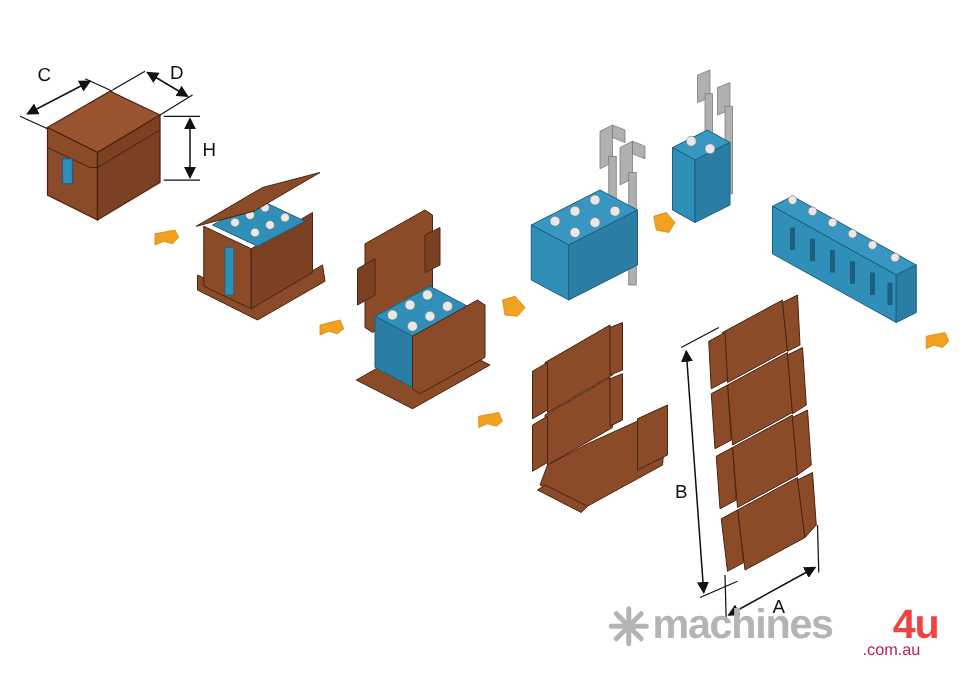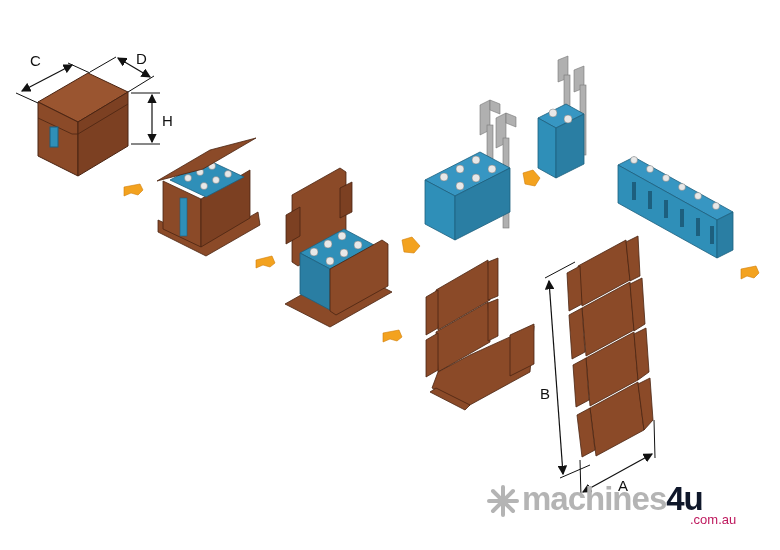--- a/index.html
+++ b/index.html
@@ -1,21 +1,21 @@
 <!DOCTYPE html>
 <html><head>
 <meta charset="utf-8">
 <style>
   html, body { margin: 0; padding: 0; background: #ffffff; }
   body { width: 780px; height: 550px; position: relative; overflow: hidden; font-family: "Liberation Sans", sans-serif; }
   #stage { position: absolute; left: 0; top: 0; width: 780px; height: 550px; }
   .dim-label { position: absolute; font-family: "Liberation Sans", sans-serif; font-size: 15px; color: #111; }
   .logo { position: absolute; left: 478px; top: 480px; width: 290px; height: 50px; }
   .logo-text { position: absolute; left: 44px; top: 0px; font-family: "Liberation Sans", sans-serif; font-weight: bold; font-size: 33px; letter-spacing: -1px; color: #b4b4b4; }
-  .logo-text .accent { color: #0f172a; }
+  .logo-text .accent { color: #ef4444; margin-left: 48px; }
   .logo-sub { position: absolute; left: 212px; top: 32px; font-family: Liberation Sans, sans-serif; font-size: 13px; color: #be185d; }
   .logo-star { position: absolute; left: 8px; top: 4px; width: 34px; height: 34px; }
 </style>
 </head>
 <body>
 
 <svg id="stage" viewBox="0 0 780 550" xmlns="http://www.w3.org/2000/svg">
   <defs>
     <marker id="arr" markerWidth="8" markerHeight="8" refX="7" refY="4" orient="auto">
       <path d="M0,0 L8,4 L0,8 z" fill="#111"></path>

